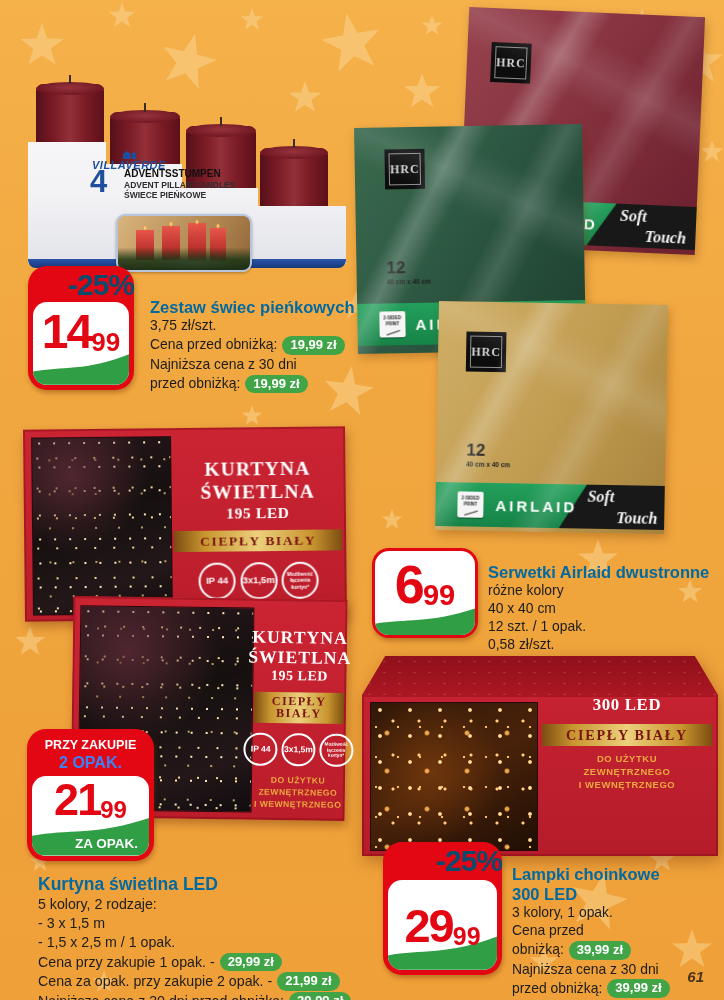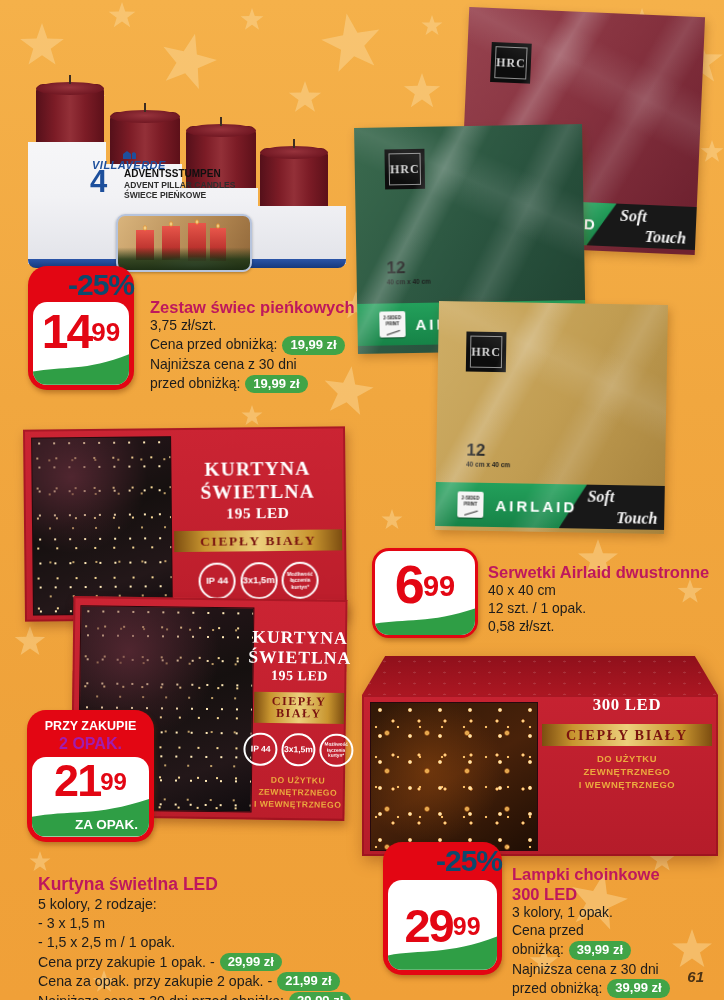--- a/index.html
+++ b/index.html
@@ -129,50 +129,50 @@
   #lights-box .led-use{margin-top:.6em;font-size:.9em;}
   
   .badge{position:absolute;z-index:8;}
   .badge-red{position:absolute;inset:0;background:#e30613;border-radius:19px;
     box-shadow:1px 3px 5px rgba(110,50,0,.4);}
   .discount{position:relative;color:#0c4a6e;text-align:right;
     font:900 30px/37px "Liberation Sans",sans-serif;letter-spacing:-1px;}
   .badge-white{position:absolute;left:5px;right:5px;bottom:5px;background:#fff;
     border-radius:14px;overflow:hidden;}
   .swoosh{position:absolute;left:0;bottom:0;width:100%;height:42%;}
-  .price{position:relative;display:flex;justify-content:center;align-items:center;color:#e30613;}
+  .price{position:relative;display:flex;justify-content:center;align-items:flex-end;color:#e30613;}
   .pi{font:900 48px/0.95 "Liberation Sans",sans-serif;letter-spacing:-2px;}
   .pd{font:900 26px/1 "Liberation Sans",sans-serif;margin-top:1px;}
   #badge-candles{left:28px;top:266px;width:106px;height:124px;}
   #badge-candles .badge-white{top:36px;}
   #badge-candles .price{margin-top:7px;}
   #badge-napkins{left:372px;top:548px;width:106px;height:90px;}
   .badge-white-solo{position:absolute;inset:0;background:#fff;border:3px solid #e30613;
     border-radius:17px;overflow:hidden;box-shadow:1px 3px 5px rgba(110,50,0,.4);}
   #badge-napkins .swoosh{height:36%;}
   #badge-napkins .price{margin-top:8px;}
   #badge-napkins .pi{font-size:54px;}
   #badge-napkins .pd{font-size:29px;margin-top:3px;}
-  #badge-curtain{left:27px;top:710px;width:127px;height:132px;}
+  #badge-curtain{left:27px;top:729px;width:127px;height:132px;}
   .cond1{position:relative;color:#fff;text-align:center;font:900 12.5px/1.2 "Liberation Sans",sans-serif;padding-top:9px;}
-  .cond2{position:relative;color:#a21caf;text-align:center;font:900 16px/1.2 "Liberation Sans",sans-serif;}
+  .cond2{position:relative;color:#3b82f6;text-align:center;font:900 16px/1.2 "Liberation Sans",sans-serif;}
   #badge-curtain .badge-white{top:47px;}
   #badge-curtain .swoosh{height:52%;}
   #badge-curtain .price{margin-top:3px;}
   #badge-curtain .pi{font-size:45px;}
   #badge-curtain .pd{font-size:24px;}
   .unit{position:absolute;right:11px;bottom:6px;color:#fff;font:900 13.5px/1 "Liberation Sans",sans-serif;}
   #badge-lights{left:383px;top:842px;width:119px;height:133px;}
   #badge-lights .badge-white{top:38px;}
   #badge-lights .price{margin-top:24px;}
   #badge-lights .pi{font-size:47px;}
   #badge-lights .pd{font-size:25px;}
   
   .tb{position:absolute;z-index:8;color:#1c1c1c;}
-  .tb-title{font:800 16.5px/1.22 "Liberation Sans",sans-serif;color:#be185d;}
+  .tb-title{font:800 16.5px/1.22 "Liberation Sans",sans-serif;color:#0369a1;}
   .tb-line{font:500 13.9px/1.28 "Liberation Sans",sans-serif;}
   .tb-row{display:flex;align-items:center;gap:5px;flex-wrap:nowrap;margin:1px 0;}
   .pill{background:#41a447;color:#fff;font:800 13px/1.45 "Liberation Sans",sans-serif;
     padding:0 8px;border-radius:10px;white-space:nowrap;}
   #tb-candles{left:150px;top:297px;width:210px;}
   #tb-napkins{left:488px;top:562px;width:232px;}
   #tb-curtain{left:38px;top:874px;width:334px;}
   #tb-curtain .tb-title{font-size:17.5px;}
   #tb-curtain .tb-line{font-size:14.2px;line-height:1.32;}
   #tb-lights{left:512px;top:864px;width:212px;}
@@ -433,20 +433,21 @@
     </div>
   <div class="tb-line">Najniższa cena z 30 dni</div>
   <div class="tb-row">
       <span class="tb-line">przed obniżką:</span>
     <span class="pill">19,99 zł</span>
     </div>
 </div>
 
 <div class="tb" id="tb-napkins">
   <div class="tb-title">Serwetki Airlaid dwustronne</div>
+  <div class="tb-line">różne kolory</div>
   <div class="tb-line">40 x 40 cm</div>
   <div class="tb-line">12 szt. / 1 opak.</div>
   <div class="tb-line">0,58 zł/szt.</div>
 </div>
 
 <div class="tb" id="tb-curtain">
   <div class="tb-title">Kurtyna świetlna LED</div>
   <div class="tb-line">5 kolory, 2 rodzaje:</div>
   <div class="tb-line">- 3 x 1,5 m</div>
   <div class="tb-line">- 1,5 x 2,5 m / 1 opak.</div>

